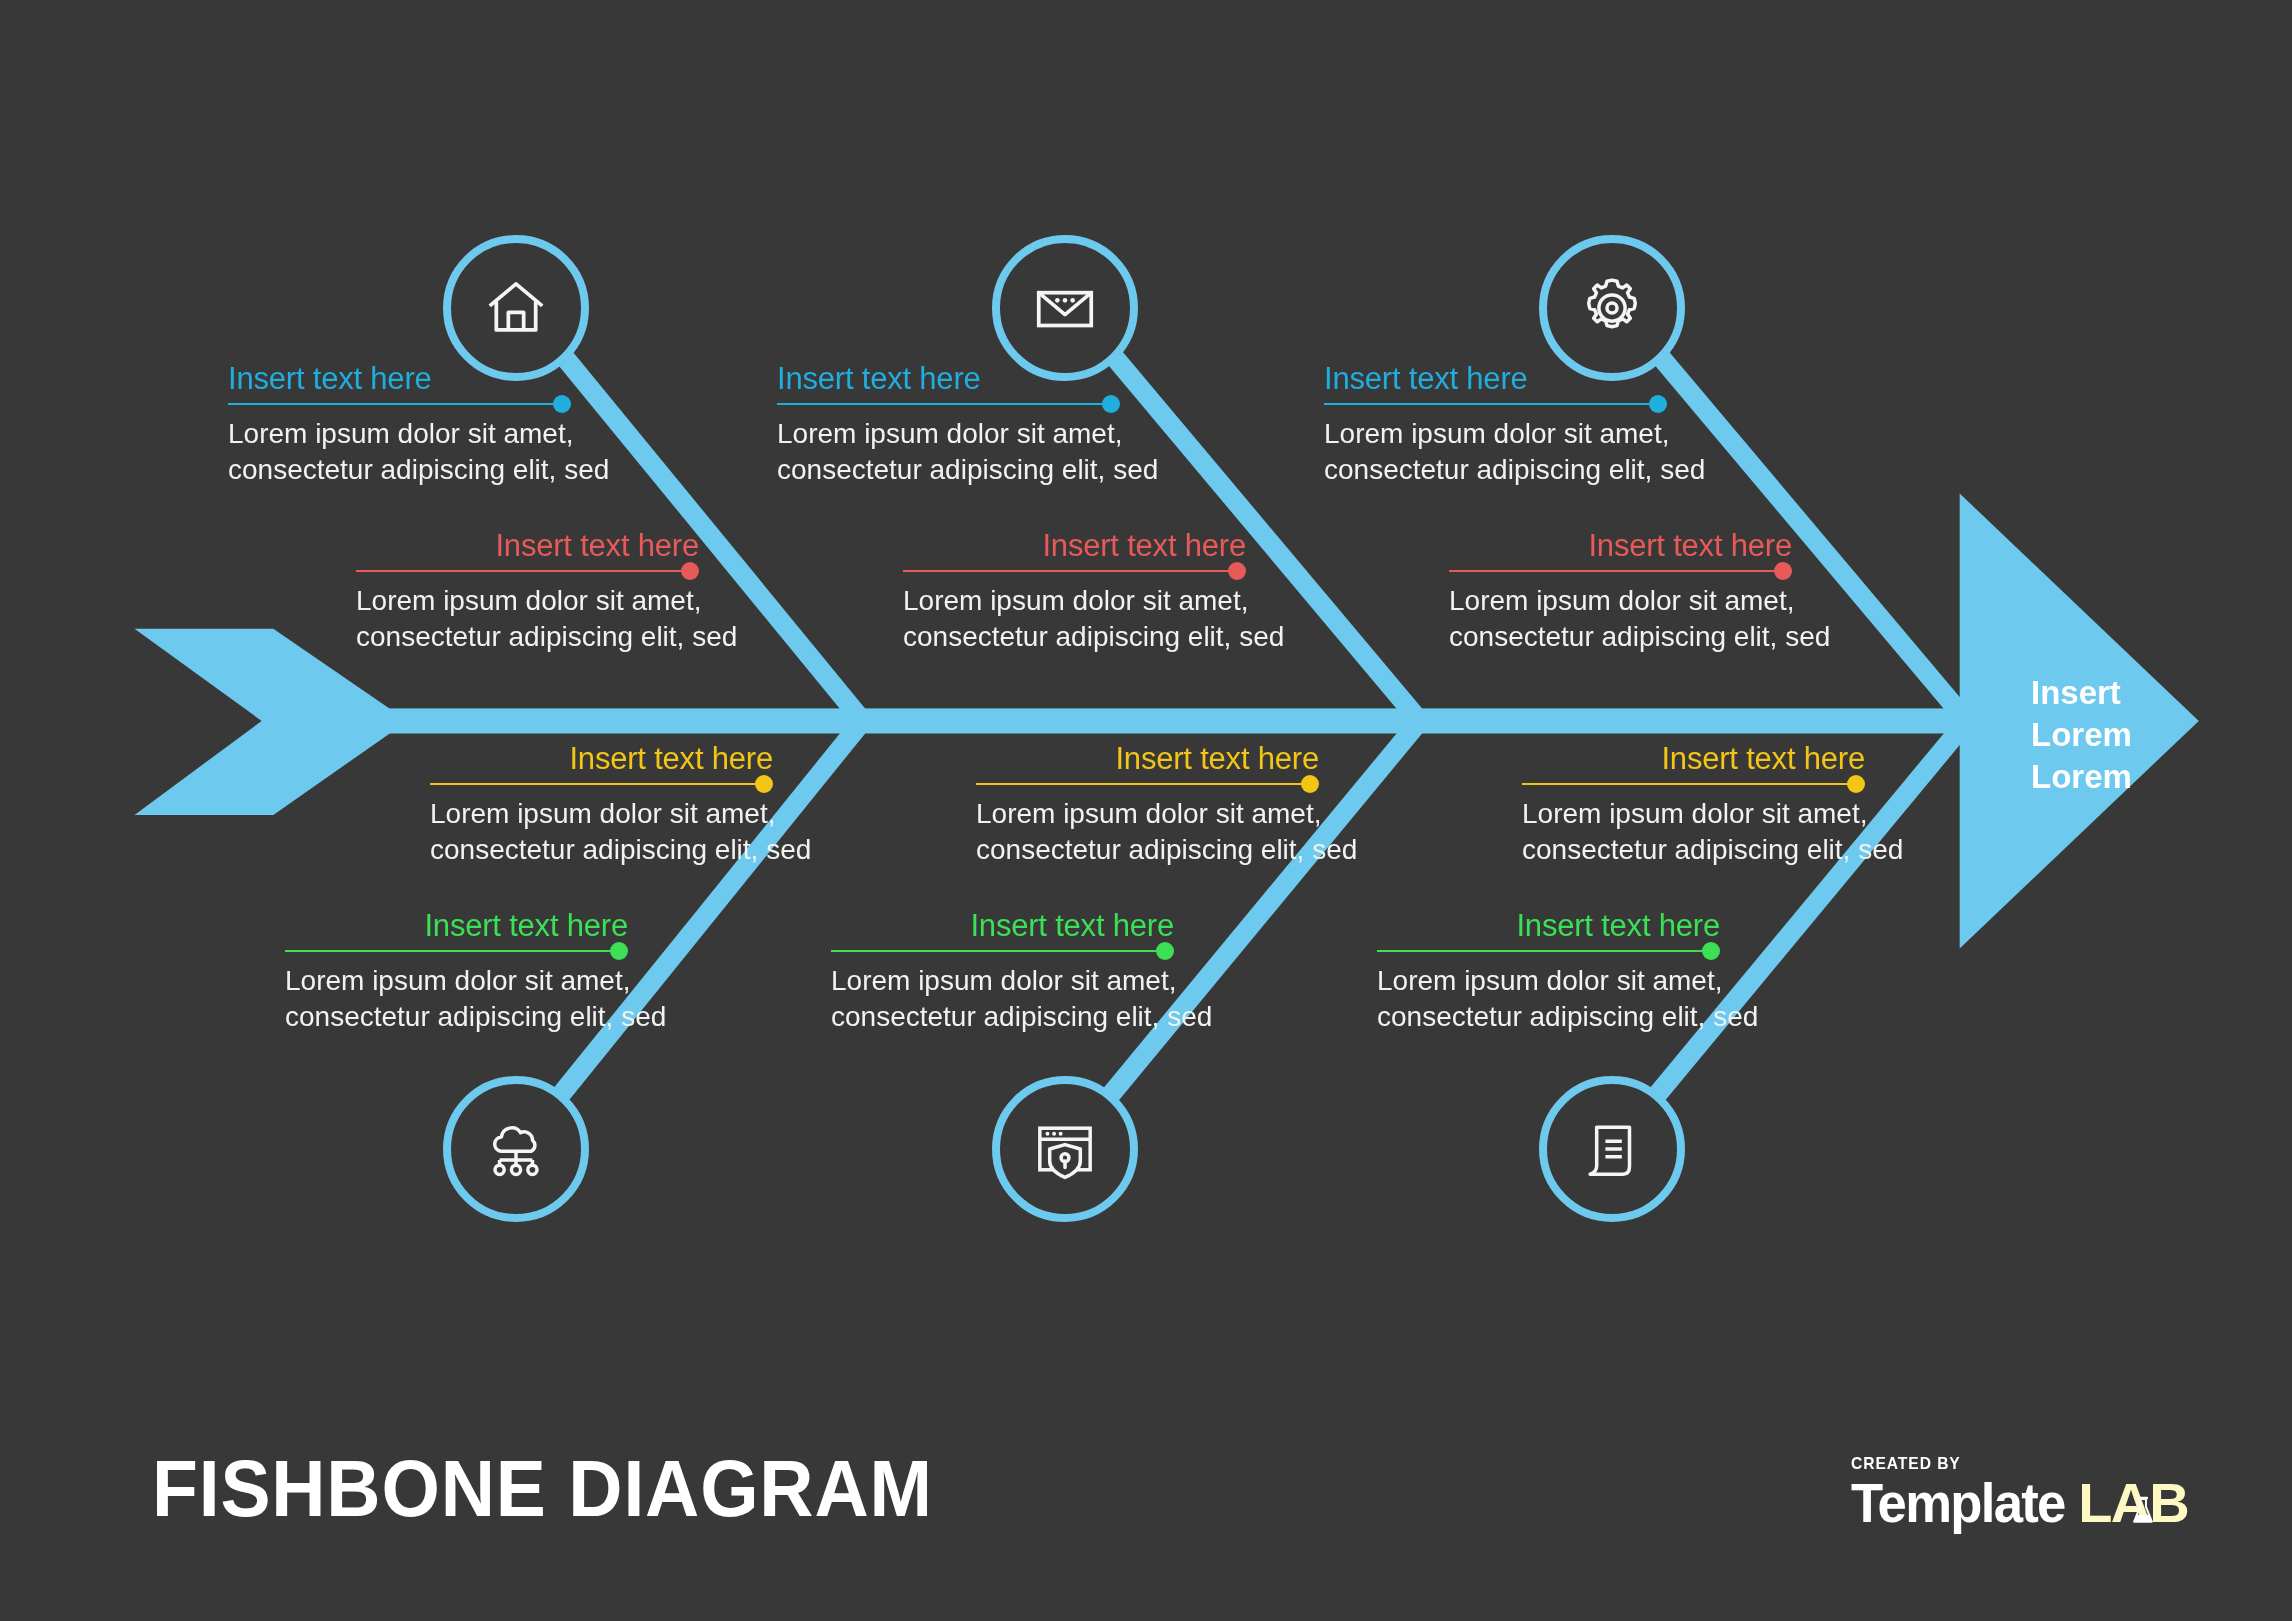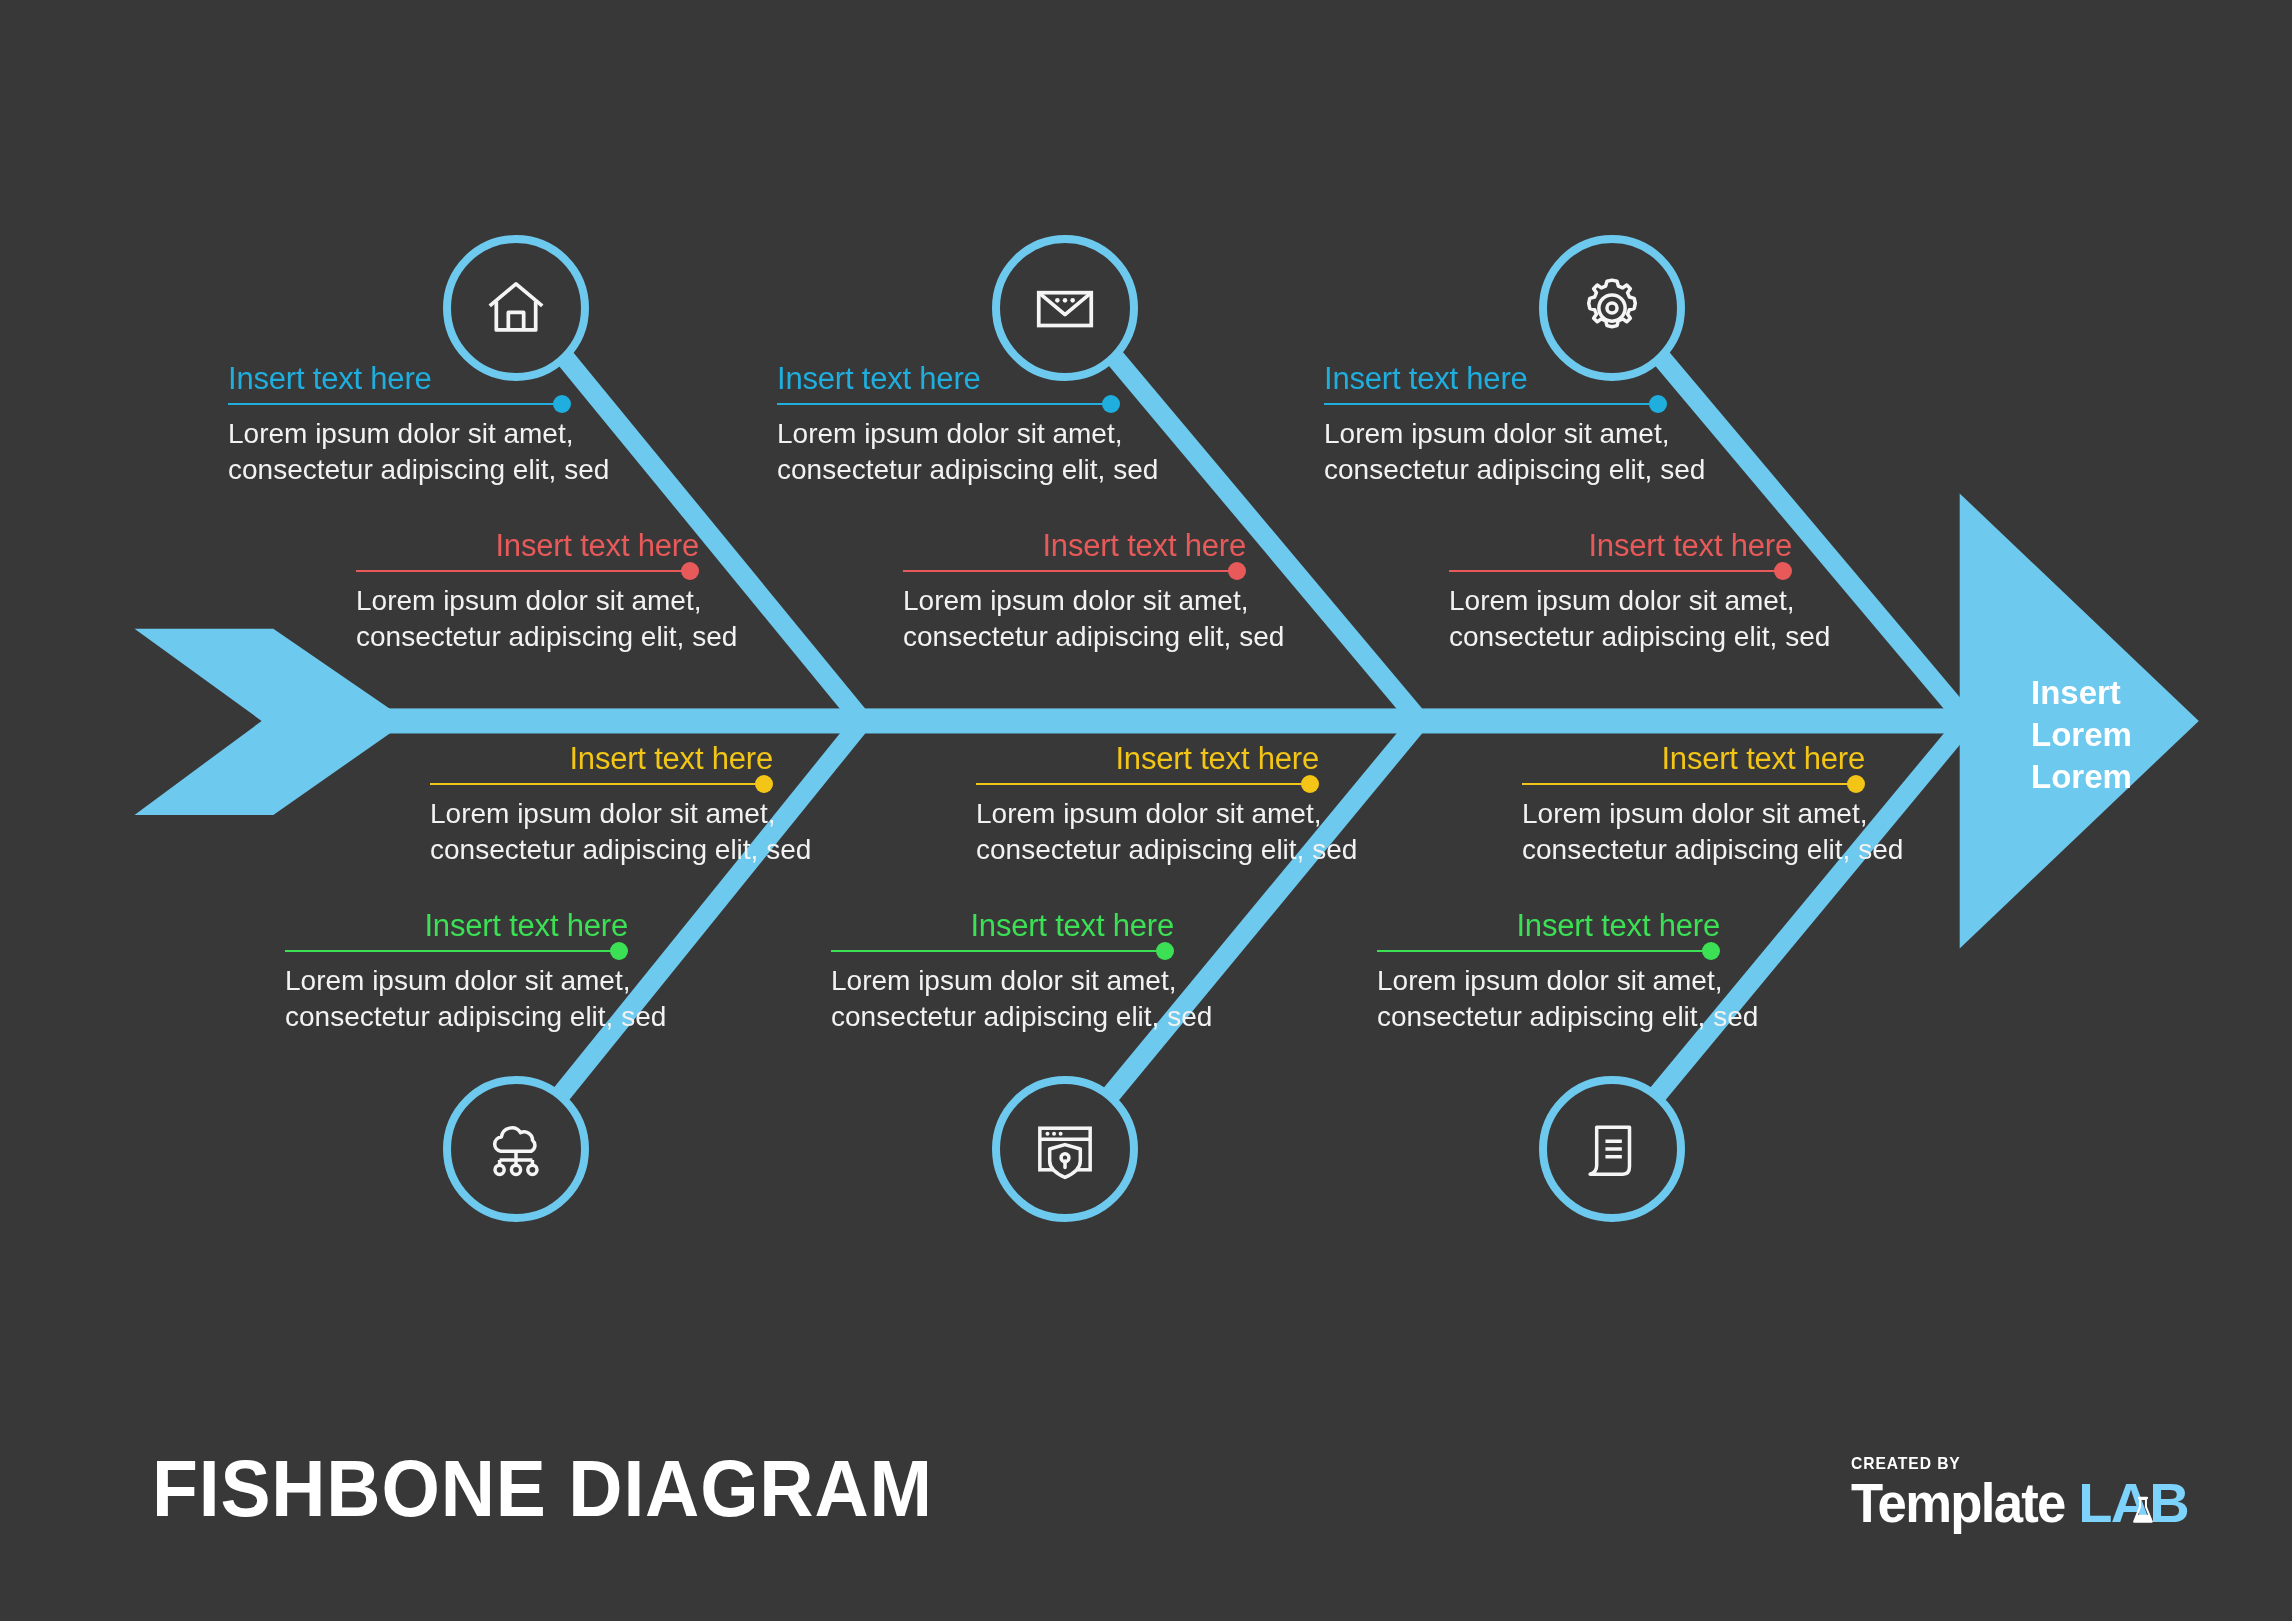--- a/index.html
+++ b/index.html
@@ -58,21 +58,21 @@
   #brand { position:absolute; left:1851px; top:1454px; }
   #brand .created {
     color:#FFFFFF; font-size:17px; font-weight:bold; letter-spacing:1px;
     transform:scaleX(0.92); transform-origin:left center;
   }
   #brand .lab-row {
     display:flex; align-items:flex-end; margin-top:0.9px;
     font-size:56px; font-weight:bold; letter-spacing:-1.8px; line-height:1;
   }
   #brand .tmpl { color:#FFFFFF; transform:scaleX(0.94); transform-origin:left bottom; }
-  #brand .lab  { color:#7dd3fc; position:relative; }
+  #brand .lab  { color:#fef9c3; position:relative; }
   #brand .flask { position:absolute; left:53px; bottom:5.4px; width:24px; height:29.6px; }
 </style>
 </head>
 <body>
 
 <div id="stage">
 
   <svg id="skeleton" viewBox="0 0 2560 1810">
 
     <polygon points="150,702 305,702 455,805 305,910 150,910 292,805" fill="#6DC9ED"></polygon>

